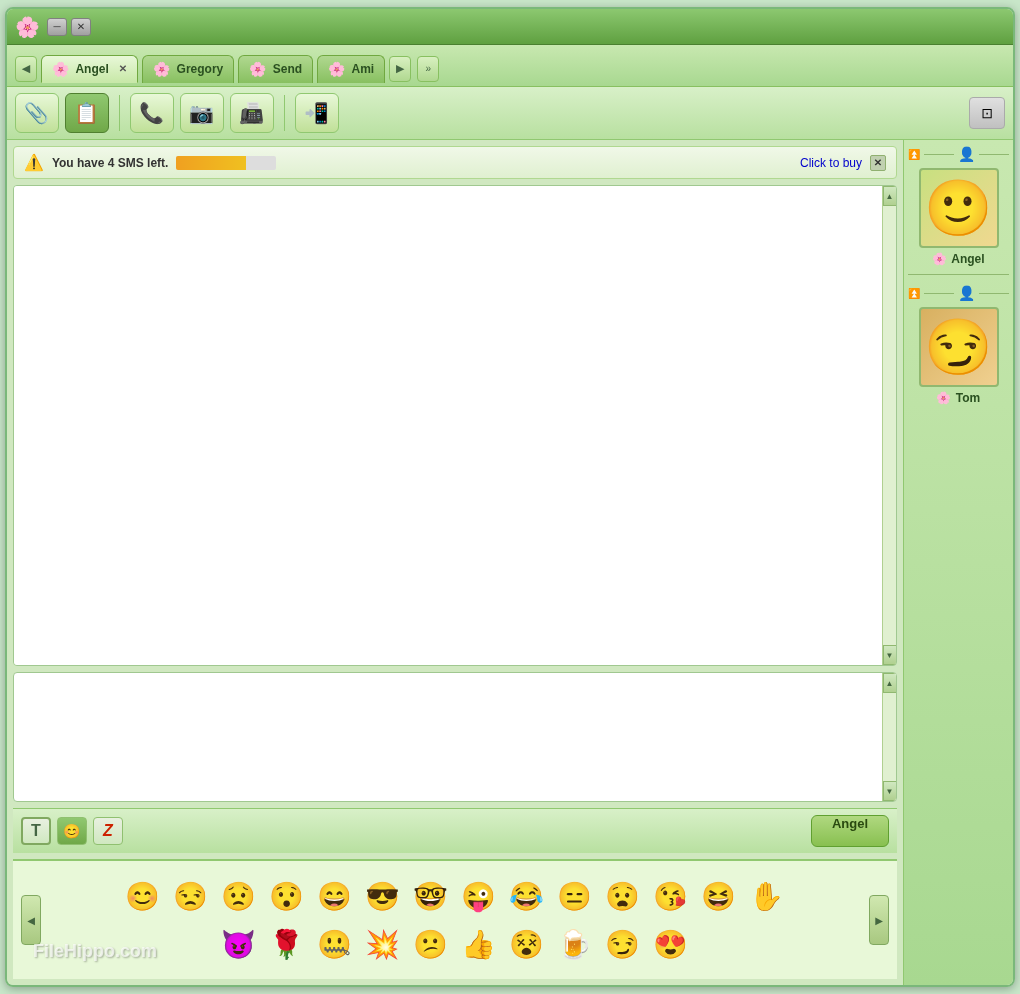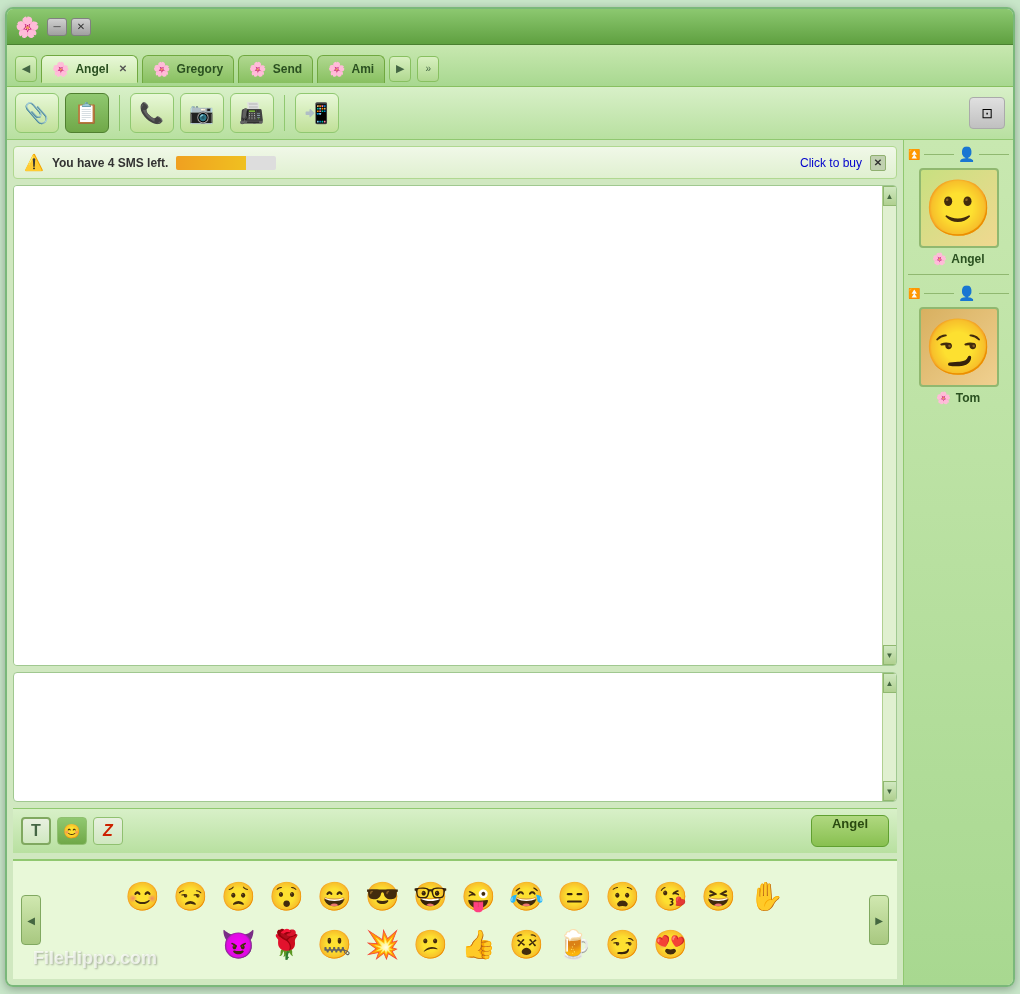--- a/index.html
+++ b/index.html
@@ -449,21 +449,21 @@
       gap: 4px;
     }
     .sidebar-divider {
       width: 100%;
       height: 1px;
       background: #90b870;
       margin: 4px 0;
     }
     .filehippo-watermark {
       position: absolute;
-      bottom: 10px;
+      bottom: 17px;
       left: 20px;
       color: rgba(255,255,255,0.7);
       font-size: 18px;
       font-weight: bold;
       text-shadow: 1px 1px 2px rgba(0,0,0,0.3);
       pointer-events: none;
     }
   </style>
 </head>
 <body>

